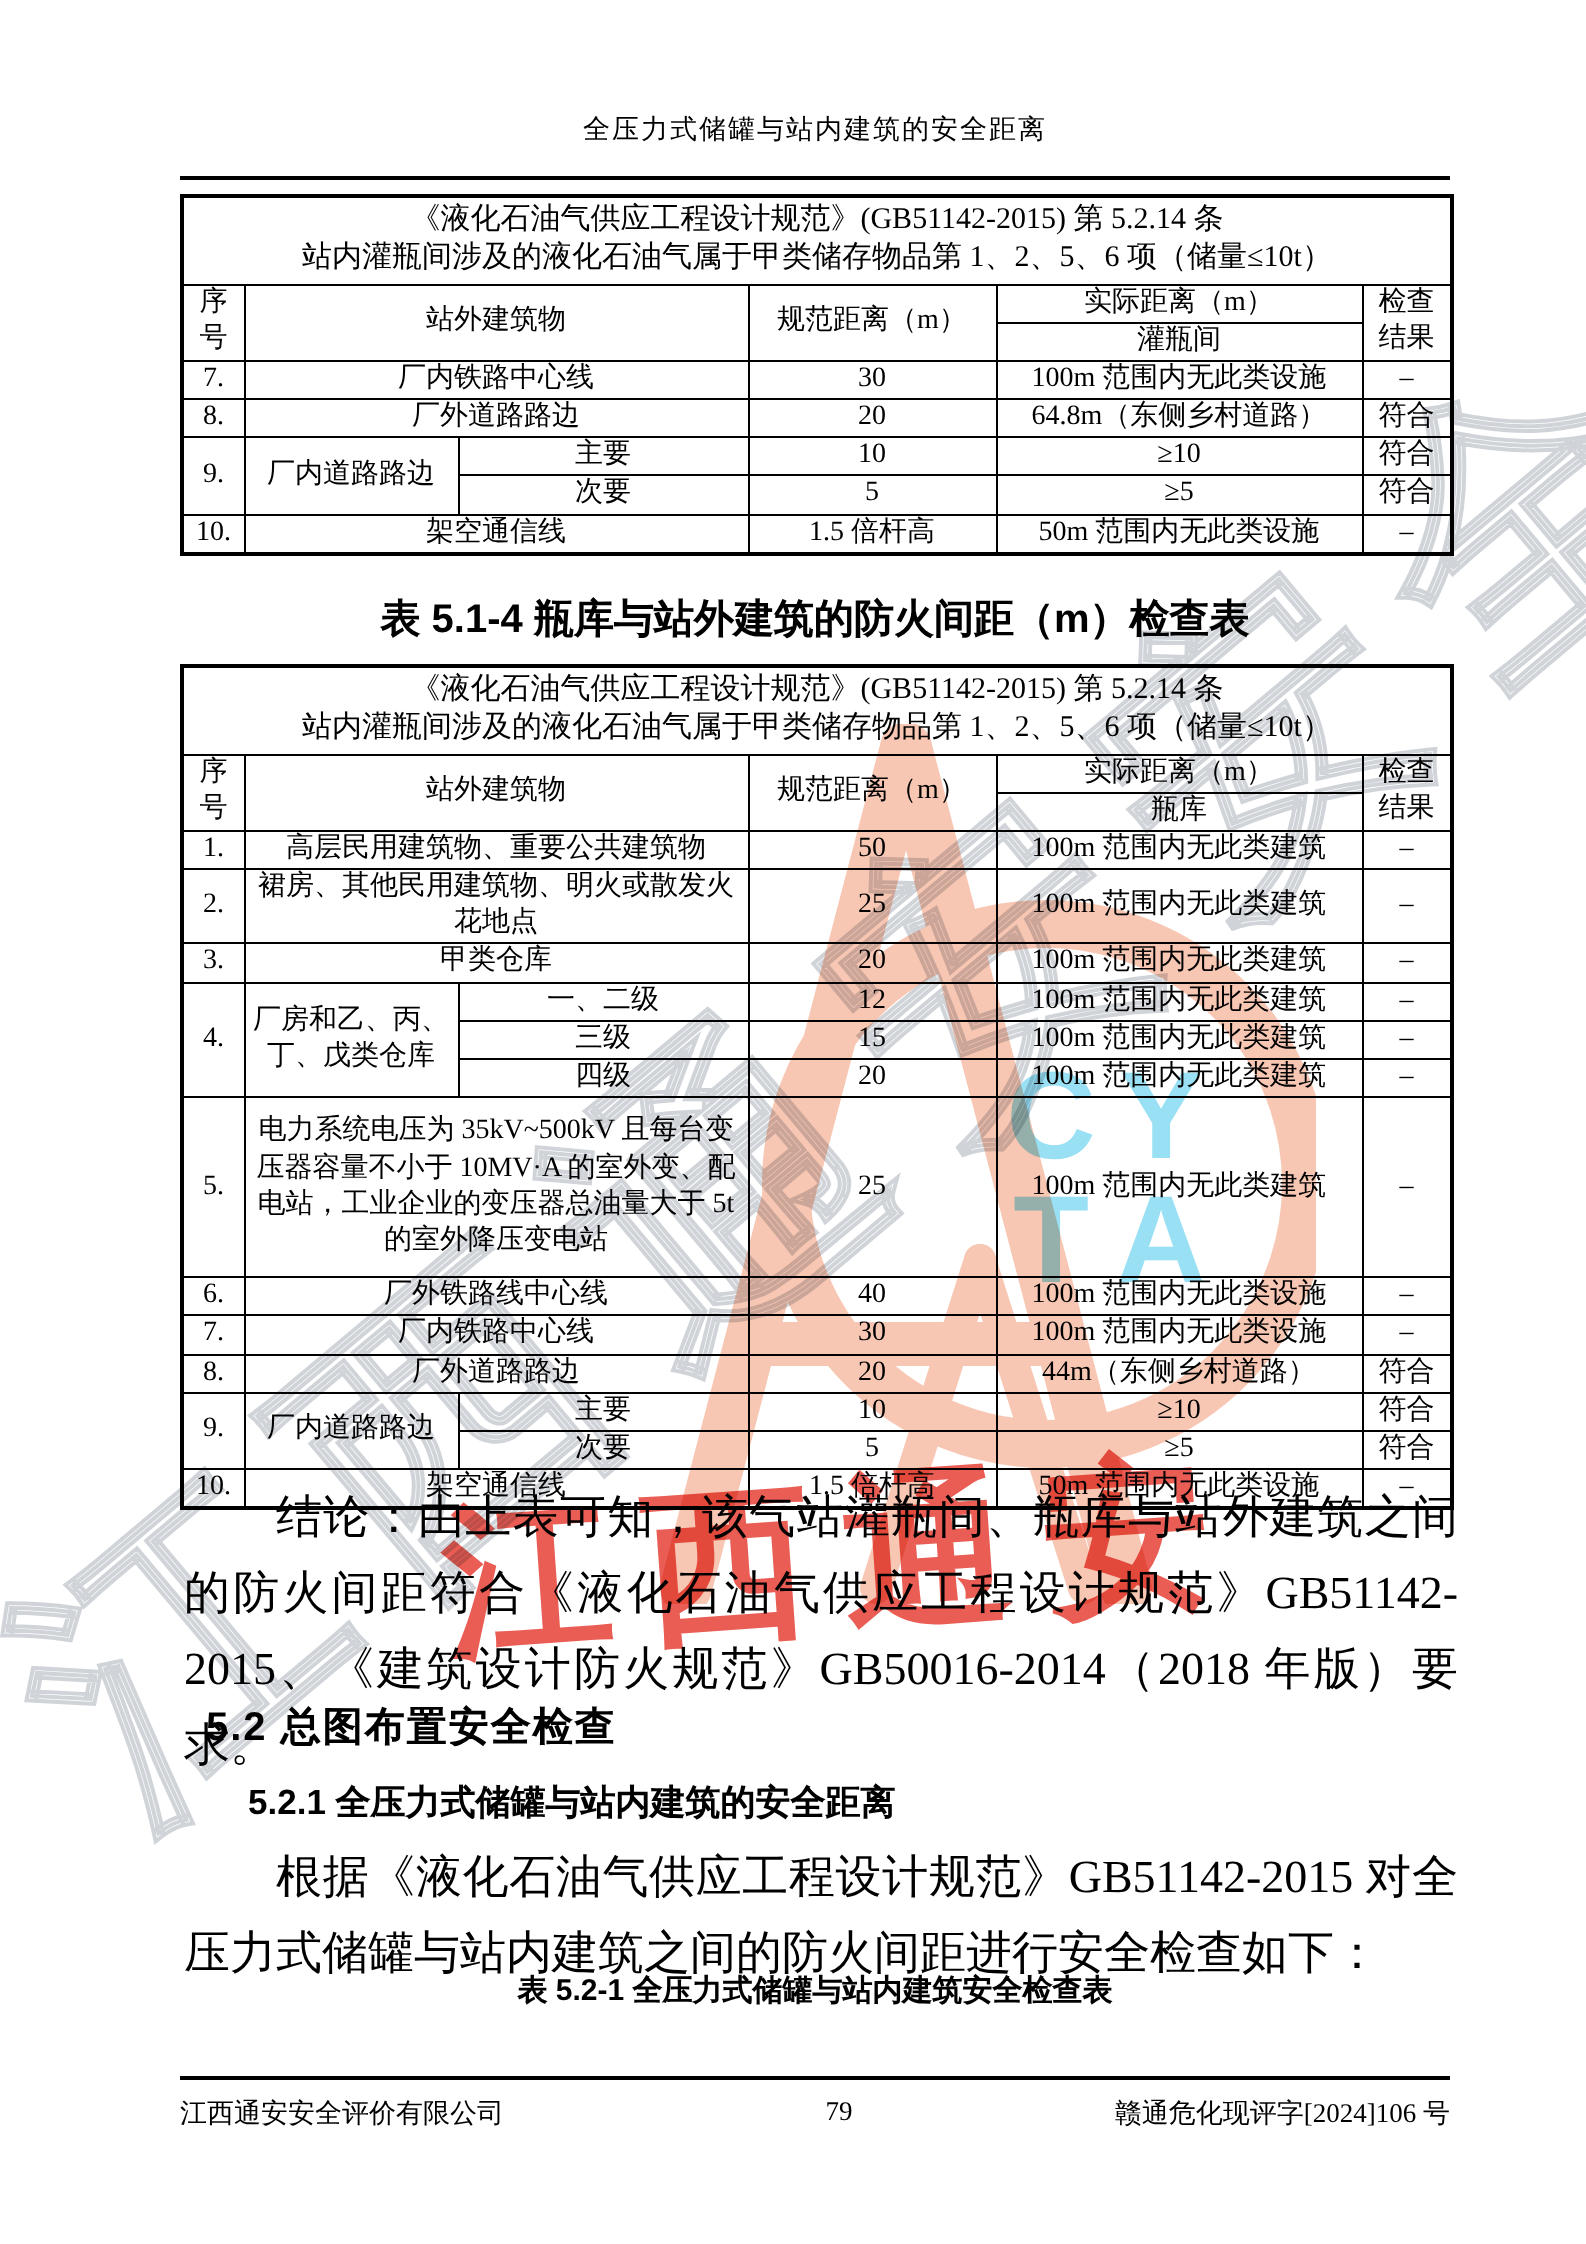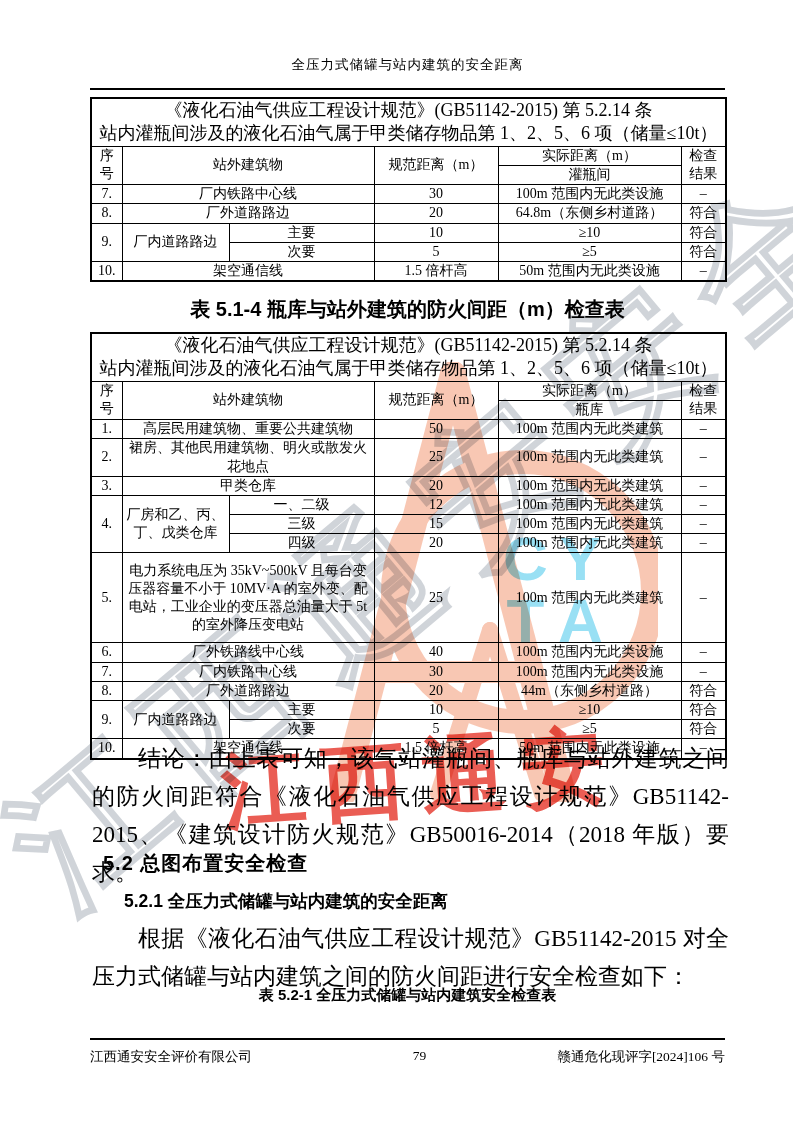--- a/index.html
+++ b/index.html
@@ -56,21 +56,21 @@
 
   table.tbl{
     position:absolute;left:90px;width:635px;
     border-collapse:collapse;table-layout:fixed;
     font-size:14px;line-height:1.3;
   }
   .tbl1{top:97px;}
   .tbl2{top:332px;}
   table.tbl td{border:1px solid var(--ink);text-align:center;vertical-align:middle;padding:0 1px;overflow:hidden;}
   table.tbl{border:2px solid var(--ink);}
-  td.ttl{font-size:18px;height:44px;}
+  td.ttl{font-size:15px;height:44px;}
   tr.hdr{height:14px;}
   tr.r{height:19px;}
   tr.r18{height:18px;}
   tr.r36{height:36px;}
   tr.r90{height:90px;}
 
   .caption{
     position:absolute;left:90px;width:635px;text-align:center;
     font-weight:700;font-size:20px;
     font-family:"Liberation Sans","DejaVu Sans",sans-serif;

